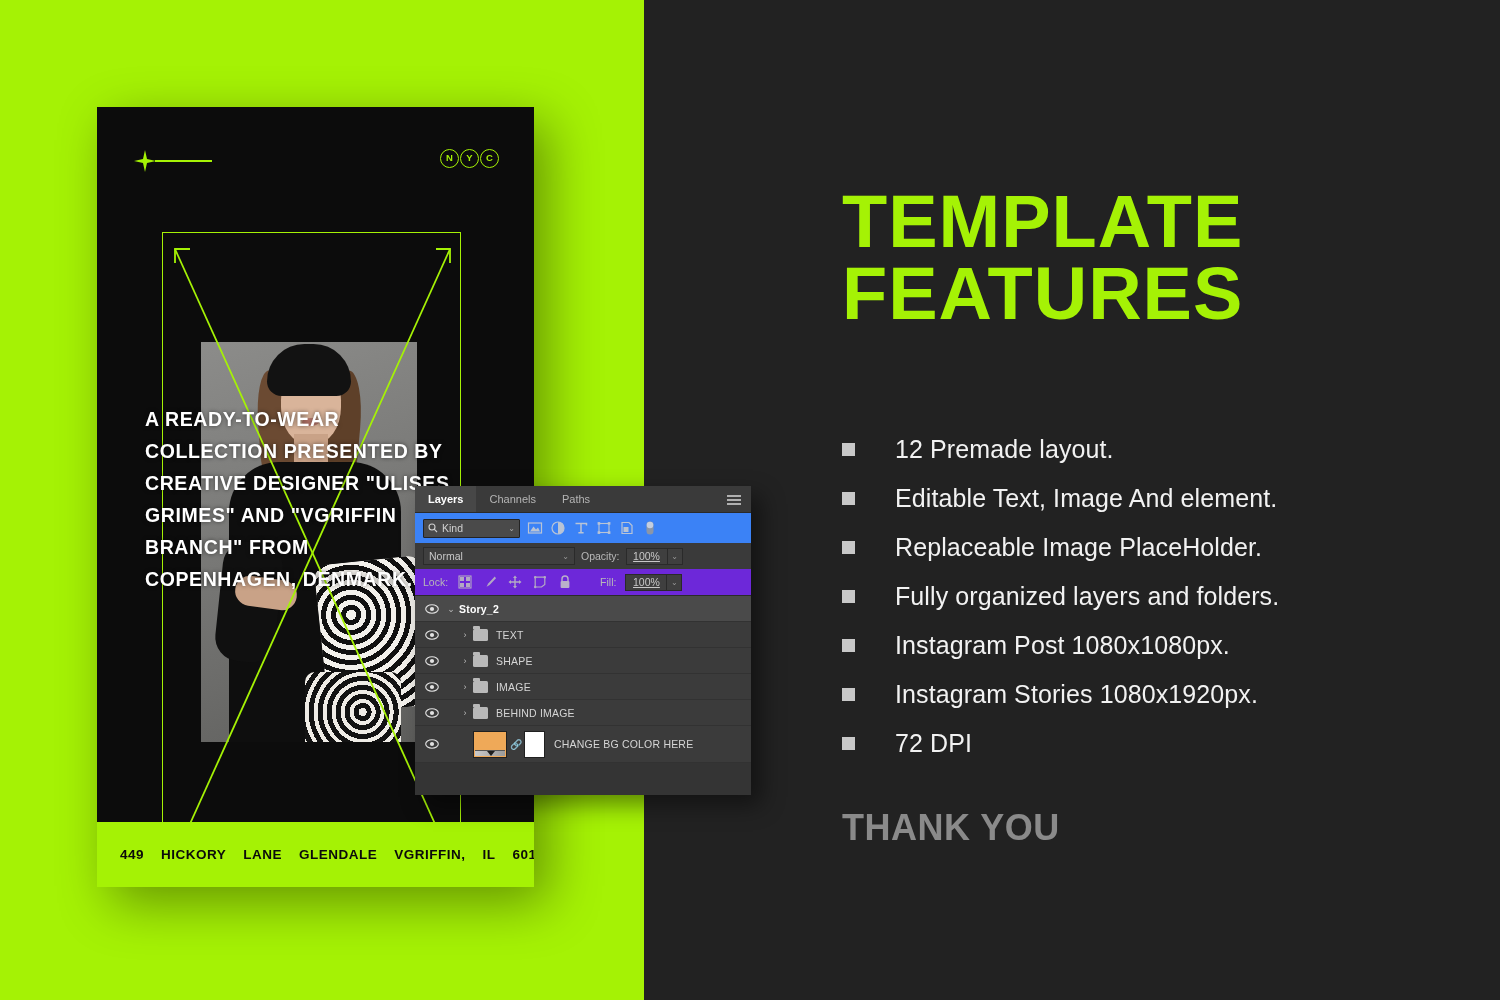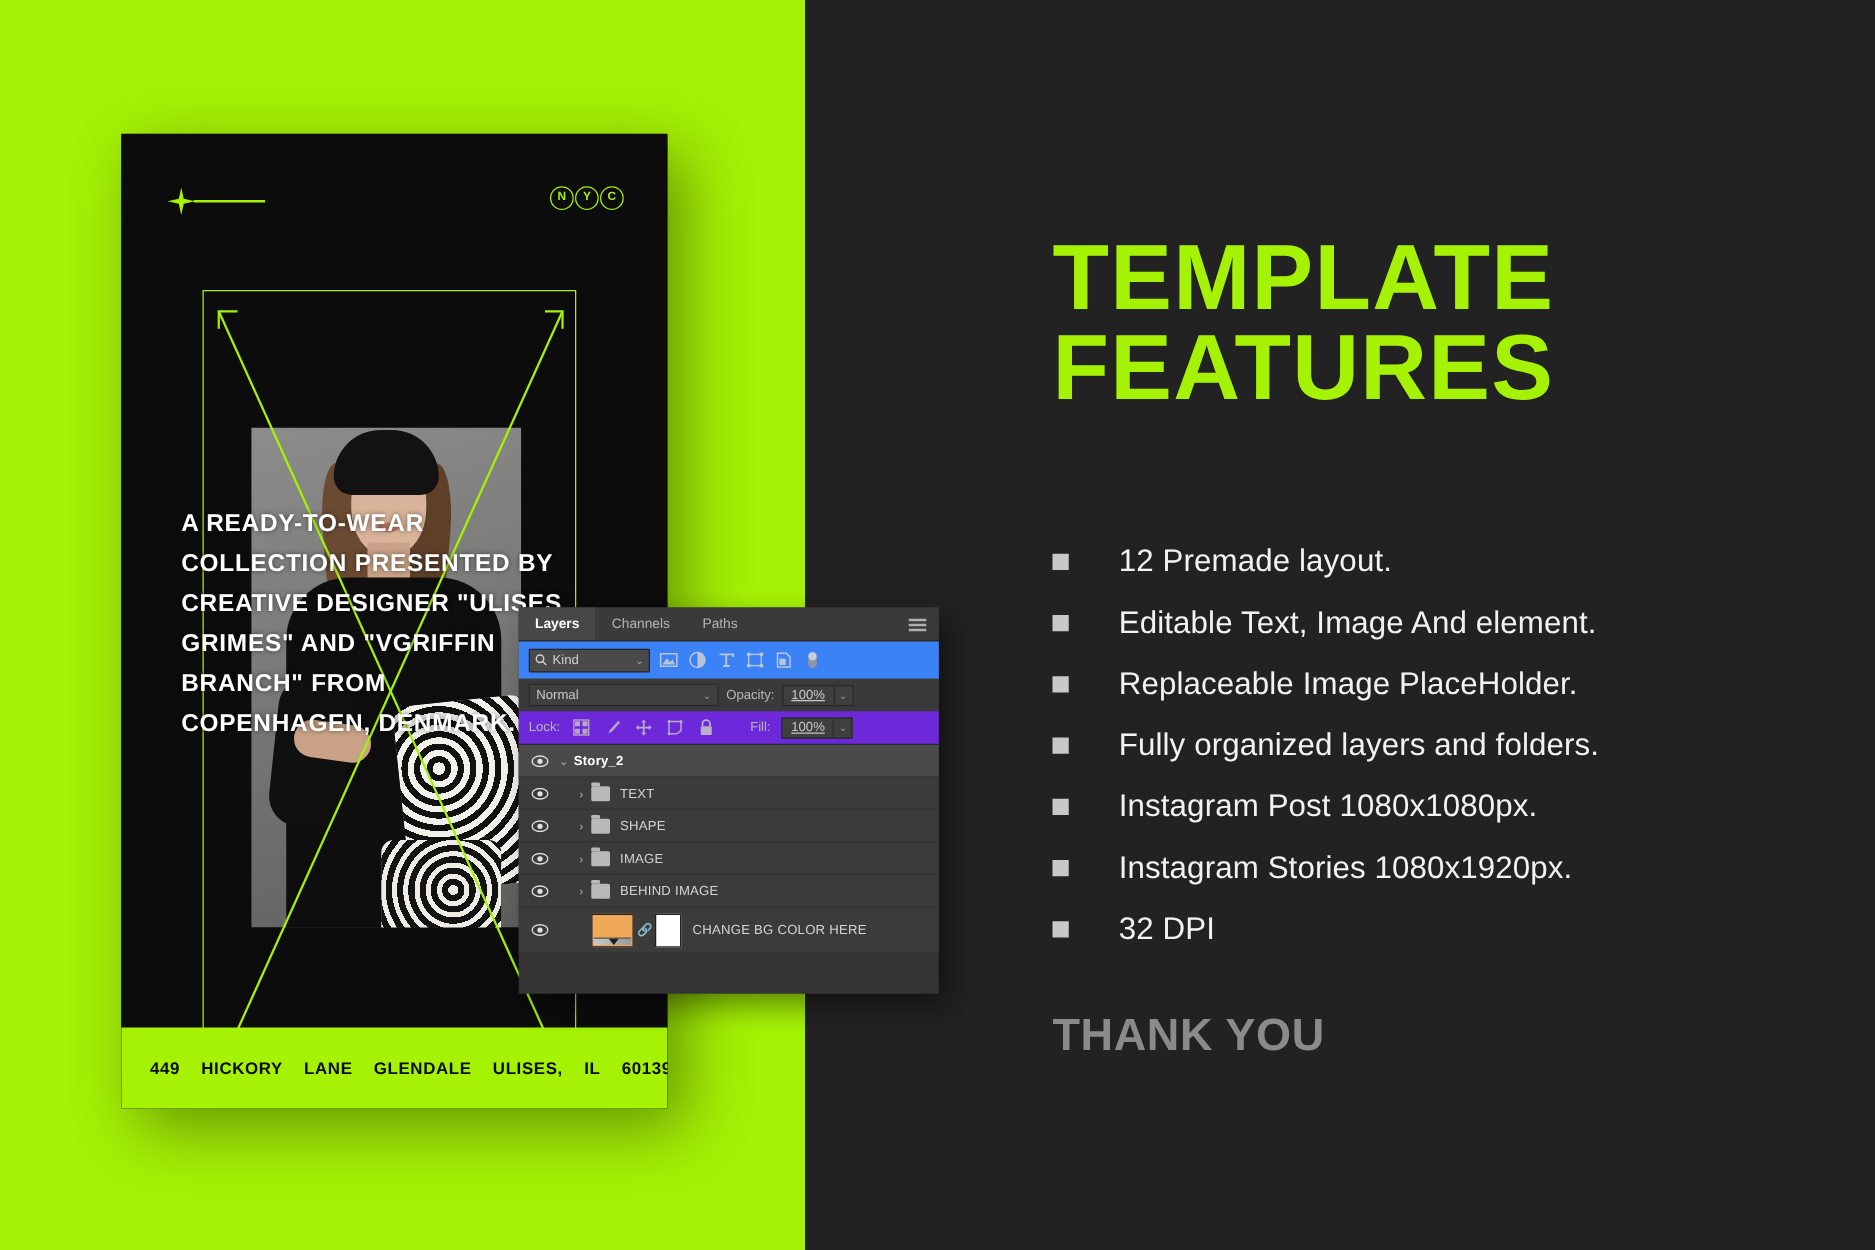--- a/index.html
+++ b/index.html
@@ -322,21 +322,21 @@
           <polyline points="289,612 289,626 275,626"></polyline>
           <polyline points="29,626 14,626 14,612"></polyline>
         </g>
       </svg>
     </div>
 
     <div id="poster-copy">A READY-TO-WEAR COLLECTION PRESENTED BY CREATIVE DESIGNER "ULISES GRIMES" AND "VGRIFFIN BRANCH" FROM COPENHAGEN, DENMARK.</div>
     <div id="time">12:4</div>
 
     <div id="poster-footer">
-      <div id="address"><span>449</span><span>HICKORY</span><span>LANE</span><span>GLENDALE</span><span>ULISES,</span><span>IL</span><span>60139</span></div>
+      <div id="address"><span>449</span><span>HICKORY</span><span>LANE</span><span>GLENDALE</span><span>VGRIFFIN,</span><span>IL</span><span>60139</span></div>
     </div>
   </div>
 </div>
 
 <div id="ps-panel">
 
   <div id="ps-tabs">
     <div class="tab active">Layers</div>
     <div class="tab">Channels</div>
     <div class="tab">Paths</div>
@@ -546,18 +546,18 @@
     <div class="feat">
       <span class="bullet"></span>
       <span class="ftext">Instagram Post 1080x1080px.</span>
     </div>
     <div class="feat">
       <span class="bullet"></span>
       <span class="ftext">Instagram Stories 1080x1920px.</span>
     </div>
     <div class="feat">
       <span class="bullet"></span>
-      <span class="ftext">32 DPI</span>
+      <span class="ftext">72 DPI</span>
     </div>
   </div>
 
   <div id="thanks">THANK YOU</div>
 </div>
 
 </body></html>

